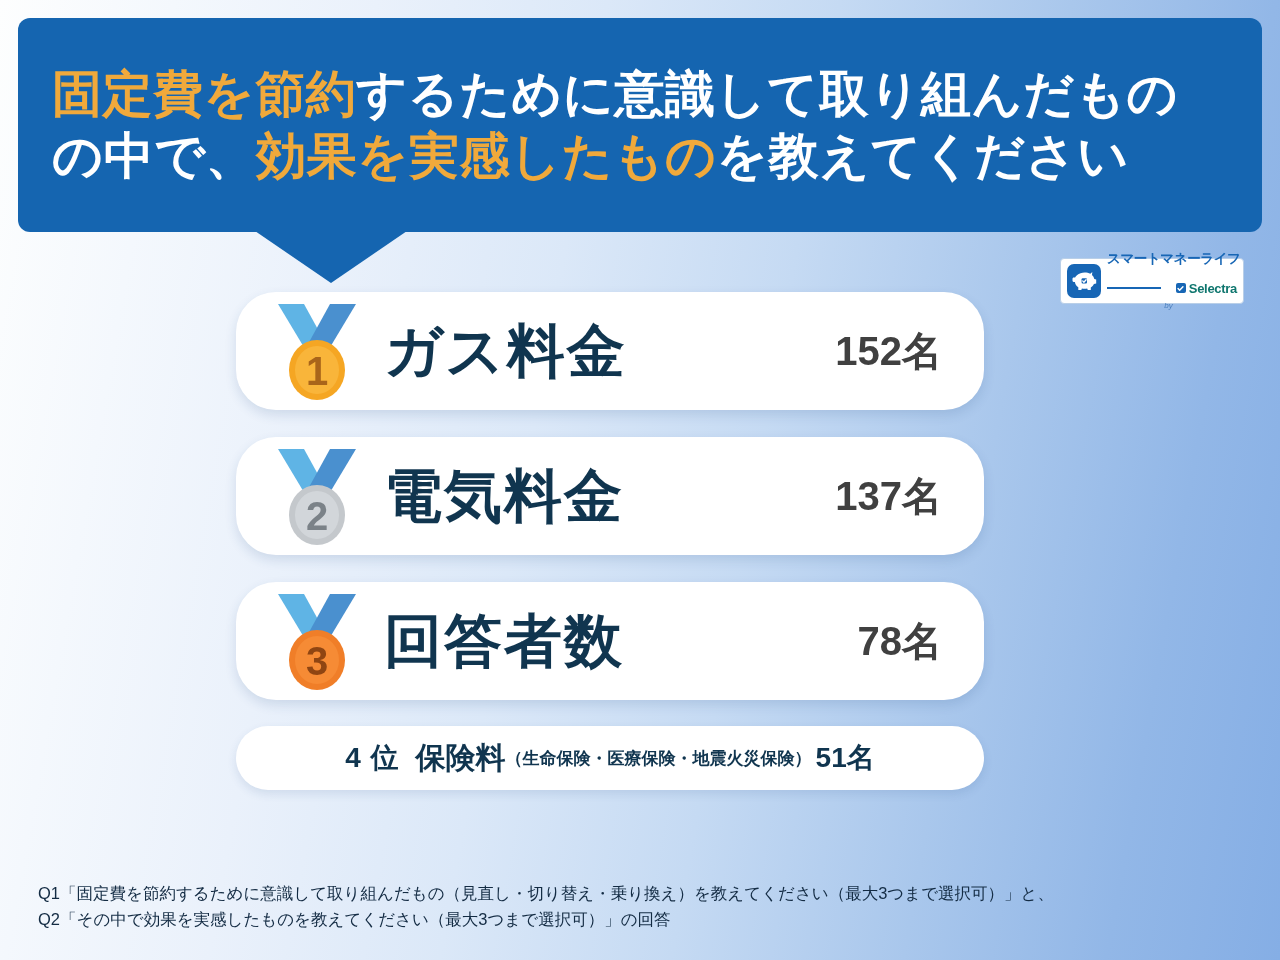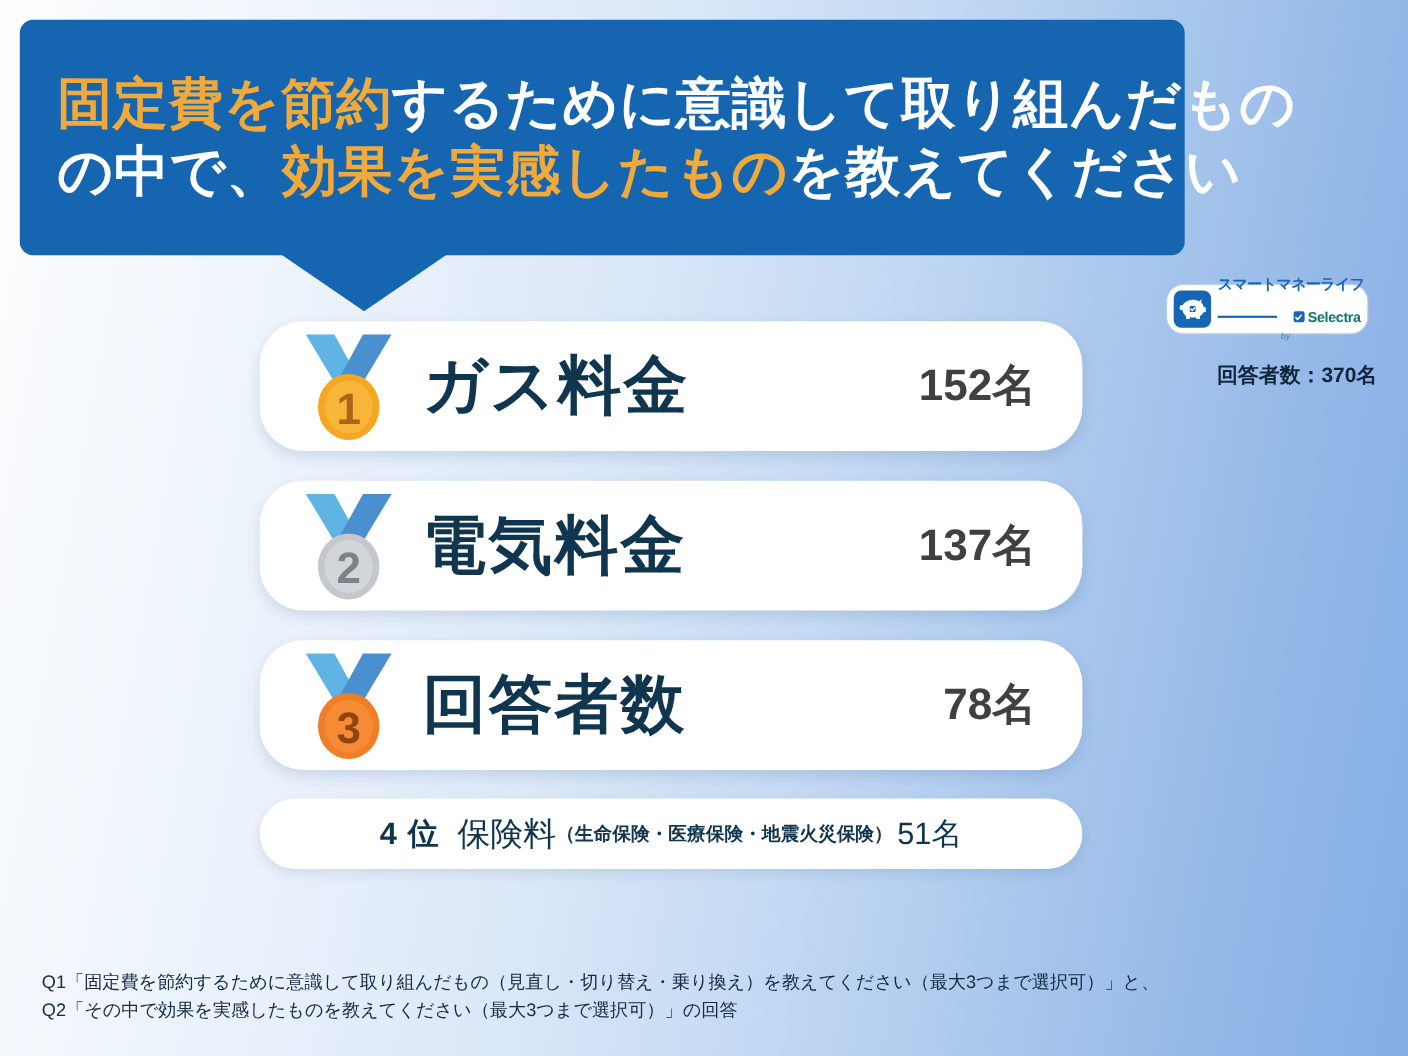--- a/index.html
+++ b/index.html
@@ -30,21 +30,21 @@
         #92b7e7 88%,
         #85aee5 100%);
     overflow: hidden;
   }
 
   
   .header-banner {
     position: absolute;
     left: 18px;
     top: 18px;
-    width: 1059px;
+    width: 1244px;
     height: 214px;
     background: #1565B0;
     border-radius: 12px;
     display: flex;
     flex-direction: column;
     justify-content: center;
     padding: 0 34px;
   }
 
   .header-line {
@@ -73,21 +73,21 @@
 
   
   .brand-logo {
     position: absolute;
     left: 1060px;
     top: 258px;
     width: 184px;
     height: 46px;
     background: #ffffff;
     border: 1.5px solid #b9cfe8;
-    border-radius: 16px;
+    border-radius: 4px;
     display: flex;
     align-items: center;
     padding: 0 6px;
     gap: 6px;
   }
 
   .brand-mark {
     width: 34px;
     height: 34px;
     background: #1766B5;
@@ -241,33 +241,33 @@
     font-size: 28px;
     font-weight: 700;
     color: #10354F;
     letter-spacing: 1px;
   }
 
   .minor-gap { display: inline-block; width: 16px; }
 
   .minor-name {
     font-size: 30px;
-    font-weight: 400;
+    font-weight: 700;
     color: #10354F;
   }
 
   .minor-note {
     font-size: 17px;
     font-weight: 600;
     color: #10354F;
   }
 
   .minor-count {
     font-size: 28px;
-    font-weight: 400;
+    font-weight: 700;
     color: #10354F;
     margin-left: 4px;
   }
 
   .minor-count-spaced { margin-left: 18px; }
 
   
   .footnote {
     position: absolute;
     left: 38px;
@@ -313,21 +313,20 @@
         <span class="brand-sel-mark">
           <svg width="7" height="7" viewBox="0 0 8 8" aria-hidden="true">
             <path d="M1.2 4.1l1.8 2 3.8-4.2" stroke="#ffffff" stroke-width="1.6" fill="none" stroke-linecap="round" stroke-linejoin="round"></path>
           </svg>
         </span>
         <span class="brand-selectra">Selectra</span>
       </div>
     </div>
   </div>
 
-  <div class="respondent-count">回答者数：370名</div>
 
   <div class="podium">
 
     <div class="rank-card">
       <div class="medal">
         <svg width="106" height="106" viewBox="0 0 106 106" aria-hidden="true">
           <path d="M14 6 L40 6 L62 46 L44 56 Z" fill="#5FB4E5"></path>
           <path d="M92 6 L66 6 L44 46 L62 56 Z" fill="#4A90CF"></path>
           <ellipse cx="53" cy="72" rx="28" ry="30" fill="#F5A623"></ellipse>
           <ellipse cx="53" cy="72" rx="22" ry="24" fill="#F9B53A"></ellipse>

